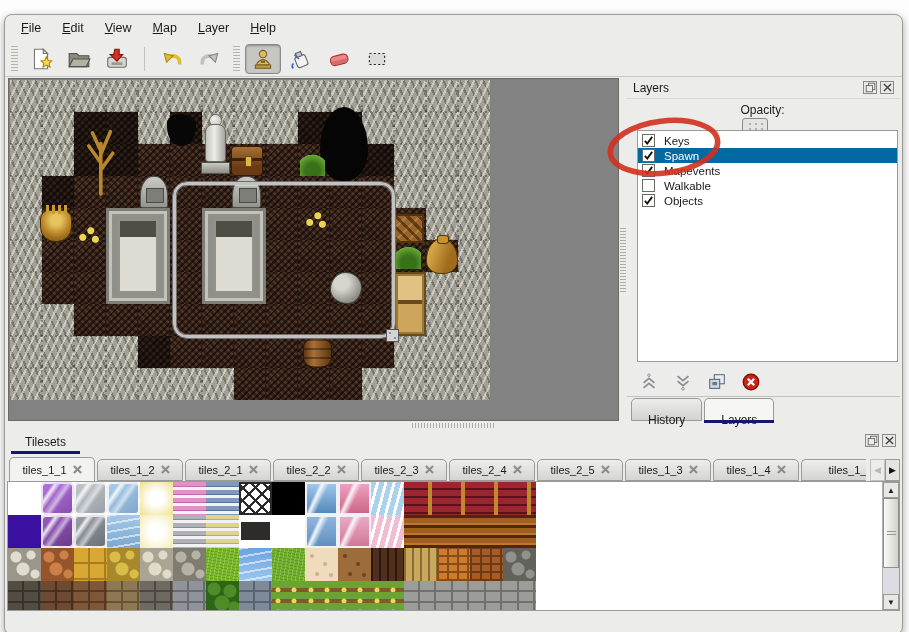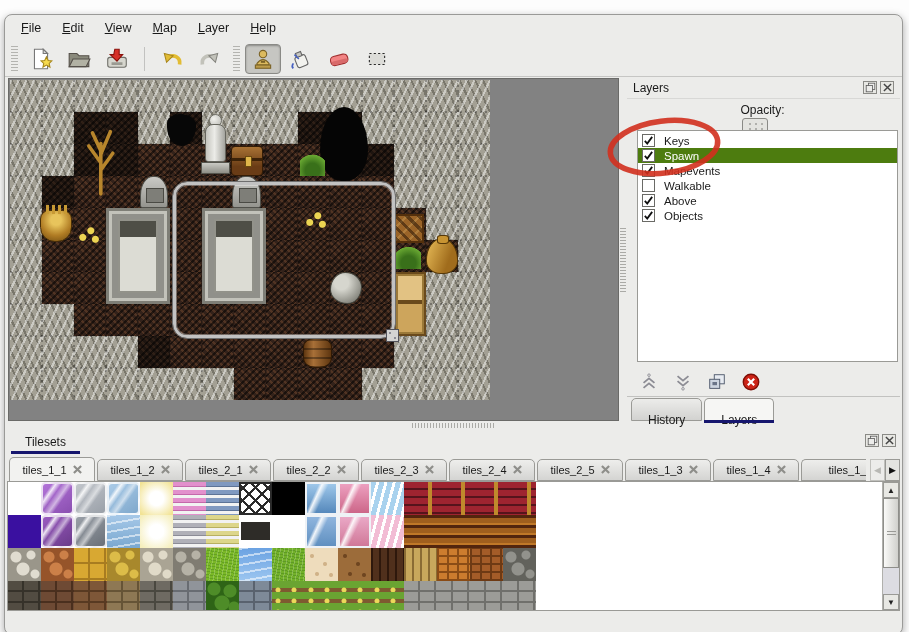--- a/index.html
+++ b/index.html
@@ -122,21 +122,21 @@
     background:#e4e4e0; border:1px solid #8a8a86; border-radius:3px;
     background-image:radial-gradient(circle at 7px 5px,#b0b0ac 1px,transparent 1.4px),
       radial-gradient(circle at 13px 5px,#b0b0ac 1px,transparent 1.4px),
       radial-gradient(circle at 19px 5px,#b0b0ac 1px,transparent 1.4px),
       radial-gradient(circle at 7px 10px,#b0b0ac 1px,transparent 1.4px),
       radial-gradient(circle at 13px 10px,#b0b0ac 1px,transparent 1.4px),
       radial-gradient(circle at 19px 10px,#b0b0ac 1px,transparent 1.4px); }
   .layer-list { position:absolute; left:10px; top:53px; width:261px; height:232px;
     background:#fff; border:1px solid #9a9a96; overflow:hidden; padding-top:2px; }
   .layer-row { display:flex; align-items:center; height:15px; padding-left:4px; font-size:11.5px; }
-  .layer-row.selected { background:#4d7c0f; color:#fff; }
+  .layer-row.selected { background:#0369a1; color:#fff; }
   .cbx { width:13px; height:13px; background:#fff; border:1px solid #6a6a66; margin-right:9px;
     display:flex; align-items:center; justify-content:center; flex:none; }
   .panel-actions { position:absolute; left:0; right:0; top:290px; height:30px; display:flex;
     align-items:center; padding-left:10px; gap:10px; border-bottom:1px solid #c2c2c0; }
   .act-btn { width:24px; height:22px; display:flex; align-items:center; justify-content:center; }
   .side-tabs { position:absolute; left:4px; top:321px; display:flex; gap:2px; }
   .tab { height:23px; padding:14px 16px 0; font-size:12px; border:1px solid #9a9a96;
     border-radius:5px 5px 0 0; background:linear-gradient(#ececea,#d2d2d0); position:relative; }
   .tab.active { background:#f6f6f4; border-bottom:none; }
   .tab.active:after { content:""; position:absolute; left:-1px; right:-1px; bottom:-2px; height:3px;
@@ -536,28 +536,20 @@
           <div class="cbx">
             <svg width="11" height="11" viewBox="0 0 12 12">
               <path d="M2 6.5 l2.6 2.8 L10 2" fill="none" stroke="#111" stroke-width="2"></path>
             </svg>
           </div>
           <div class="layer-label">Mapevents</div>
         </div>
         <div class="layer-row">
           <div class="cbx"></div>
           <div class="layer-label">Walkable</div>
-        </div>
-        <div class="layer-row">
-          <div class="cbx">
-            <svg width="11" height="11" viewBox="0 0 12 12">
-              <path d="M2 6.5 l2.6 2.8 L10 2" fill="none" stroke="#111" stroke-width="2"></path>
-            </svg>
-          </div>
-          <div class="layer-label">Above</div>
         </div>
         <div class="layer-row">
           <div class="cbx">
             <svg width="11" height="11" viewBox="0 0 12 12">
               <path d="M2 6.5 l2.6 2.8 L10 2" fill="none" stroke="#111" stroke-width="2"></path>
             </svg>
           </div>
           <div class="layer-label">Objects</div>
         </div>
       </div>

